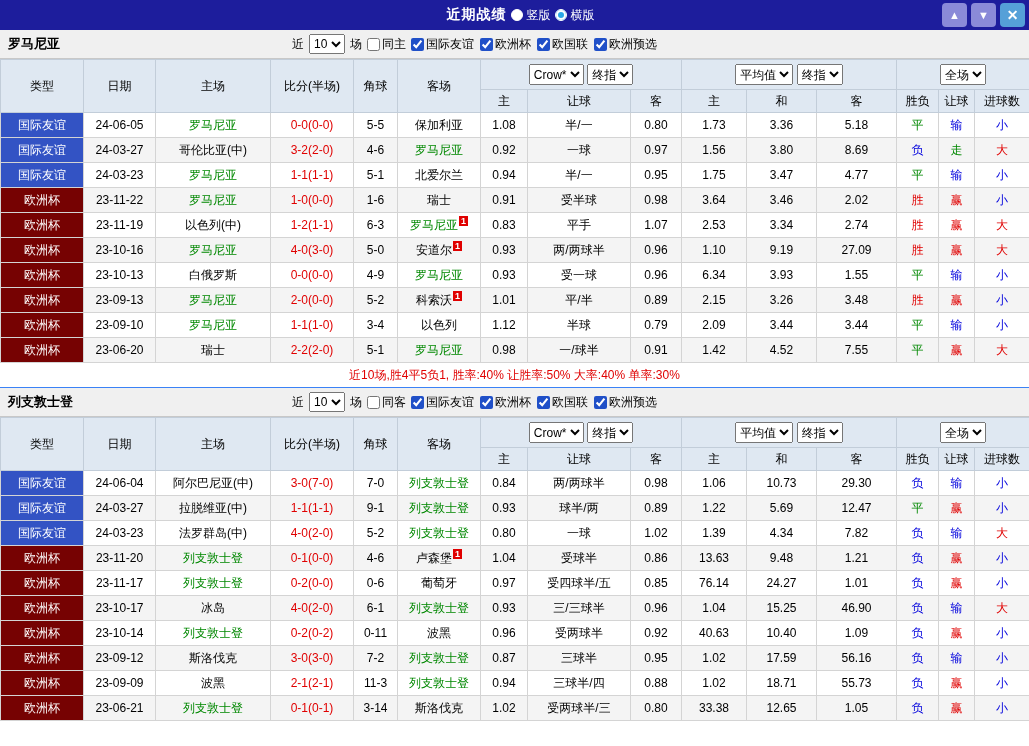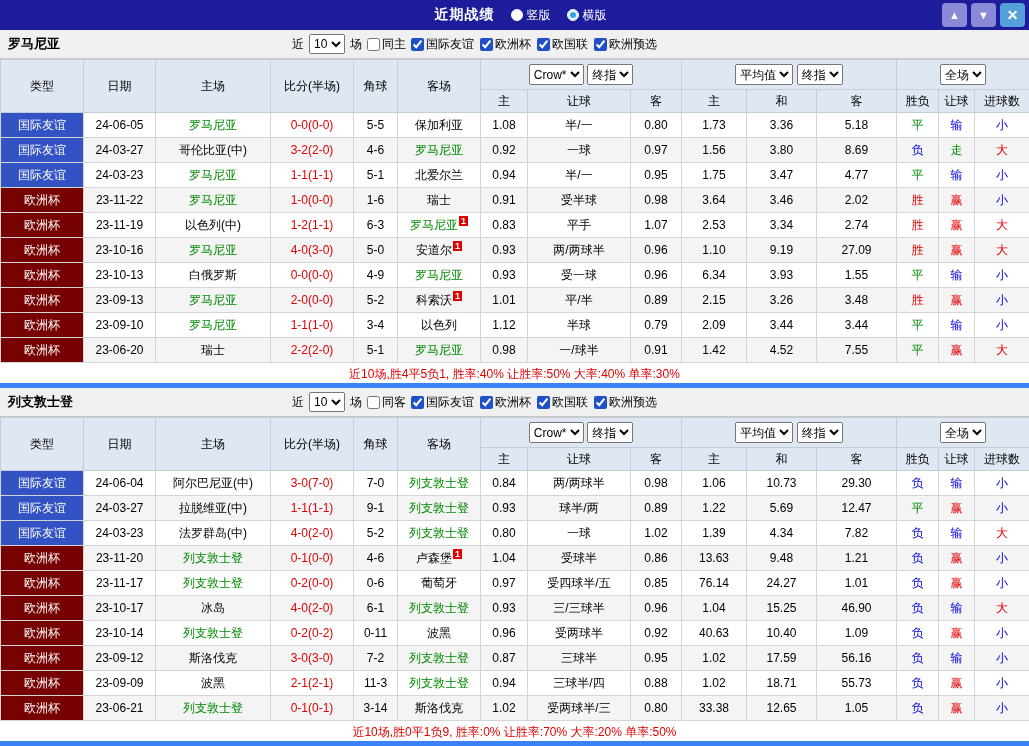--- a/index.html
+++ b/index.html
@@ -1,20 +1,20 @@
 <!DOCTYPE html>
 <html><head>
 <meta charset="utf-8">
 <style>
   *{box-sizing:border-box;margin:0;padding:0}
   html,body{width:1029px;height:746px;overflow:hidden;background:#fff;
     font-family:"Liberation Sans","DejaVu Sans",sans-serif}
   
   .topbar{height:30px;background:#1d1d9c;position:relative;color:#fff}
-  .tb-center{position:absolute;left:12px;right:0;top:0;height:30px;display:flex;align-items:center;justify-content:center;gap:16px}
+  .tb-center{position:absolute;left:12px;right:0;top:0;height:30px;display:flex;align-items:center;justify-content:center;gap:4px}
   .title{font-weight:bold;font-size:14px;letter-spacing:1px}
   .radio{display:flex;align-items:center;gap:4px;font-size:12px;cursor:pointer}
   .radio input{appearance:none;-webkit-appearance:none;width:12px;height:12px;border-radius:50%;background:#fff;border:1px solid #fff}
   .radio input:checked{background:#2aa8e6;box-shadow:inset 0 0 0 2px #fff}
   .tb-right{position:absolute;right:4px;top:3px;display:flex;gap:4px}
   .tb-btn{width:25px;height:24px;border:none;border-radius:4px;background:#8a8ad8;color:#fff;font-size:11px;cursor:pointer;line-height:1}
   .tb-btn.close{background:#55a0d8;font-size:14px;font-weight:bold}
   
   .sec-head{height:29px;background:#f0f0f0;border-bottom:1px solid #c8c8c8;display:flex;align-items:center;font-size:12px;color:#000}
   .team{font-weight:bold;font-size:13px;padding-left:8px;width:292px}
@@ -27,21 +27,21 @@
   .grid{width:1029px;border-collapse:collapse;table-layout:fixed;font-size:12px;text-align:center}
   .grid th{background:#dfe8f2;border:1px solid #c2cdd9;font-weight:normal;height:23px;color:#000;overflow:hidden;white-space:nowrap}
   .grid thead tr:first-child th{height:30px}
   .grid th select{height:21px;font-size:12px;vertical-align:middle}
   .grid td{border:1px solid #d4d4d4;height:25px;padding:0 2px;overflow:hidden;white-space:nowrap;color:#000}
   .grid tbody tr:nth-child(even){background:#f4f4f4}
   td.type{color:#fff}
   td.score{color:#e00000}
   .hl{color:#008800}
   .badge{background:#e00000;color:#fff;font-size:9px;line-height:11px;padding:0 2px;margin-left:1px;font-weight:bold}
-  .sec-foot{height:25px;display:flex;align-items:flex-end;justify-content:center;font-size:12px;color:#e00000;border-bottom:5px solid #3b82f6;background:#fff}
+  .sec-foot{height:25px;display:flex;align-items:center;justify-content:center;font-size:12px;color:#e00000;border-bottom:1px solid #3b82f6;background:#fff}
 </style>
 </head>
 <body>
 
 <div class="topbar">
   <div class="tb-center">
     <span class="title">近期战绩</span>
     <label class="radio">
       <input type="radio" name="layout" style="">
       <span>竖版</span>
@@ -565,17 +565,14 @@
             <td>0.80</td>
             <td>33.38</td>
             <td>12.65</td>
             <td>1.05</td>
             <td class="res" style="color: rgb(0, 0, 221);">负</td>
             <td class="res" style="color: rgb(224, 0, 0);">赢</td>
             <td class="res" style="color: rgb(0, 0, 221);">小</td>
           </tr>
         </tbody>
     </table>
-    <div class="sec-foot">
-      <span>近10场,胜0平1负9, 胜率:0% 让胜率:70% 大率:20% 单率:50%</span>
-    </div>
   </div>
 </div>
 
 </body></html>

